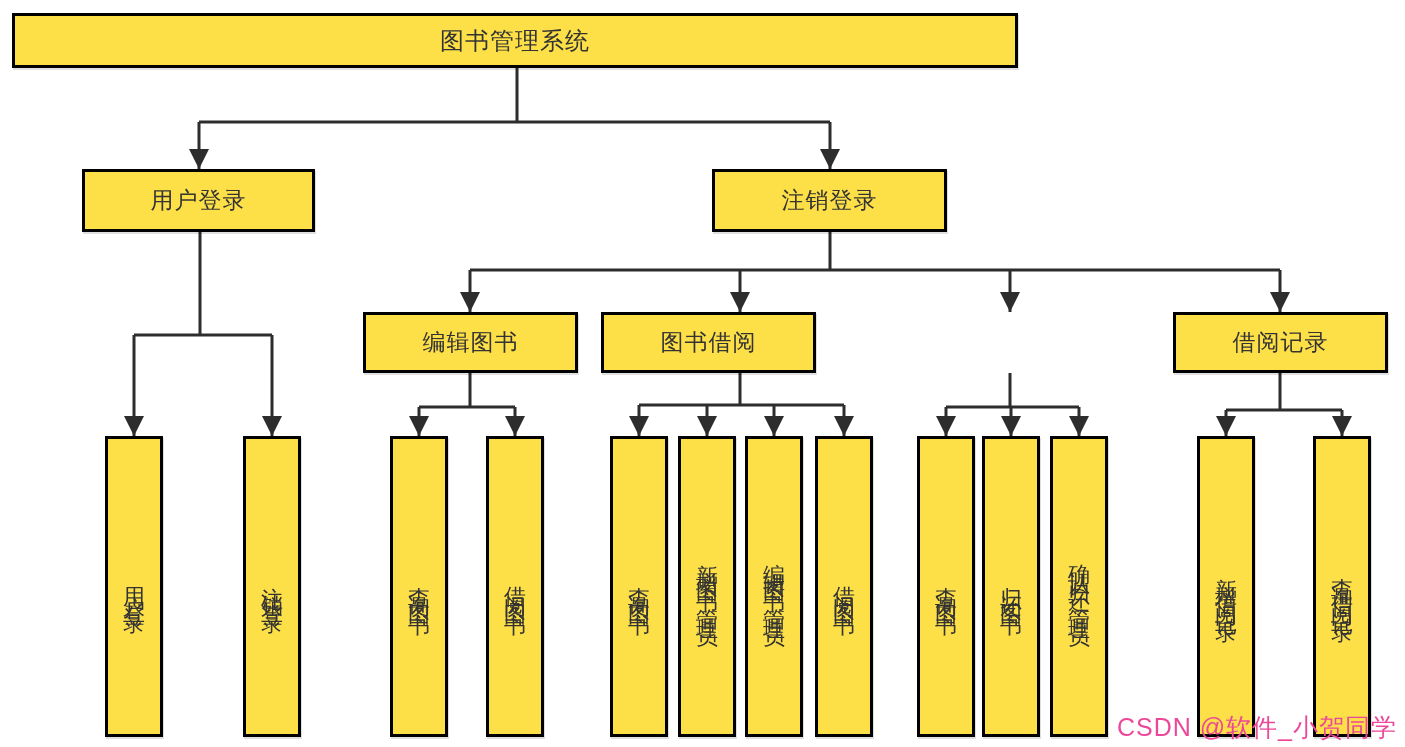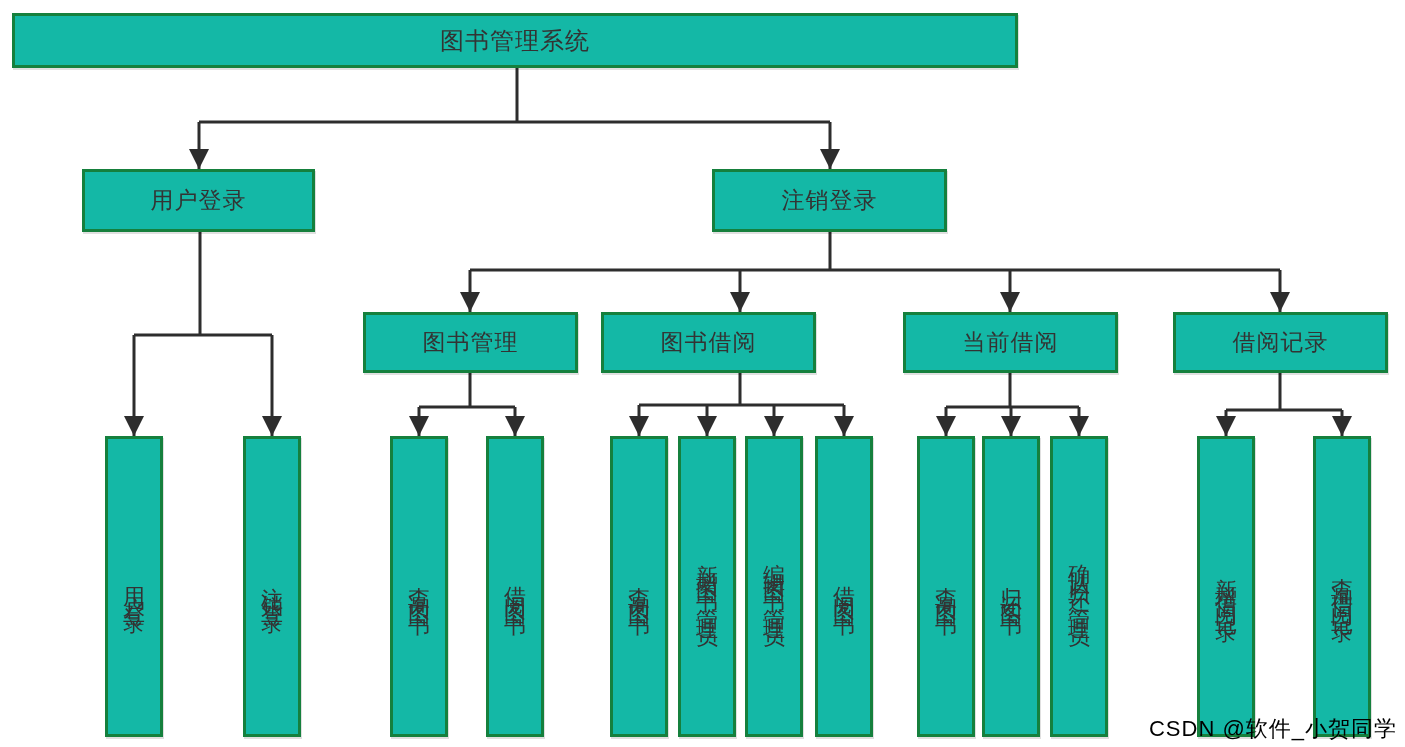--- a/index.html
+++ b/index.html
@@ -15,22 +15,22 @@
     overflow: hidden;
   }
   .wires {
     position: absolute;
     left: 0; top: 0;
     width: 1405px; height: 747px;
   }
   .node {
     position: absolute;
     box-sizing: border-box;
-    background: #14b8a6;
-    border: 3px solid #15803d;
+    background: #fde047;
+    border: 3px solid #000000;
     display: flex;
     align-items: center;
     justify-content: center;
     color: #333333;
     box-shadow: 1px 2px 0 rgba(0,0,0,0.12);
   }
   .root-box {
     left: 12px; top: 13px;
     width: 1006px; height: 55px;
     font-size: 24px;
@@ -55,22 +55,22 @@
     font-size: 22px;
     letter-spacing: 9px;
     line-height: 1;
     color: #333333;
     white-space: nowrap;
   }
   .watermark {
     position: absolute;
     right: 8px;
     bottom: 3px;
-    font-size: 22px;
-    color: #000000;
+    font-size: 25px;
+    color: #ec4899;
     letter-spacing: 1px;
     z-index: 5;
     pointer-events: none;
   }
 </style>
 </head>
 <body>
 
 <div class="canvas">
 
@@ -122,27 +122,24 @@
   </div>
 
   <div class="node lvl2" style="left:82px;width:233px;">
     <span>用户登录</span>
   </div>
   <div class="node lvl2" style="left:712px;width:235px;">
     <span>注销登录</span>
   </div>
 
   <div class="node lvl3" style="left:363px;">
-    <span>图书管理</span>
+    <span>编辑图书</span>
   </div>
   <div class="node lvl3" style="left:601px;">
     <span>图书借阅</span>
-  </div>
-  <div class="node lvl3" style="left:903px;">
-    <span>当前借阅</span>
   </div>
   <div class="node lvl3" style="left:1173px;">
     <span>借阅记录</span>
   </div>
 
   <div class="node leaf" style="left:105px;">
     <span class="vtext">用户登录</span>
   </div>
   <div class="node leaf" style="left:243px;">
     <span class="vtext">注销登录</span>

